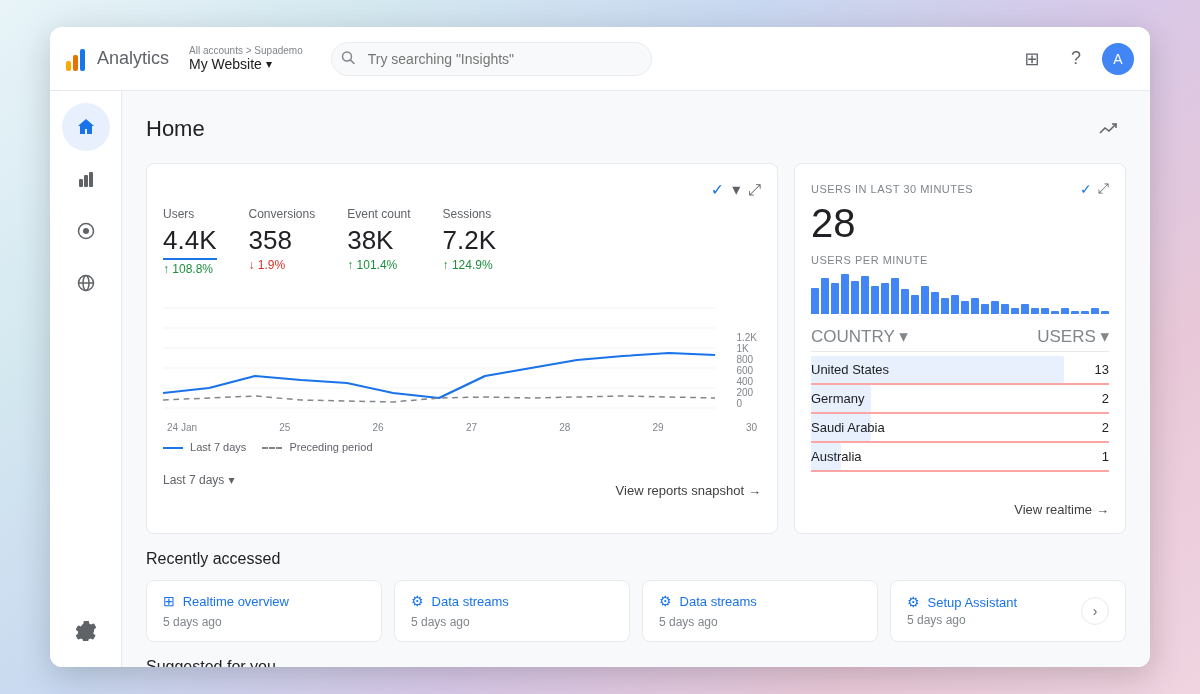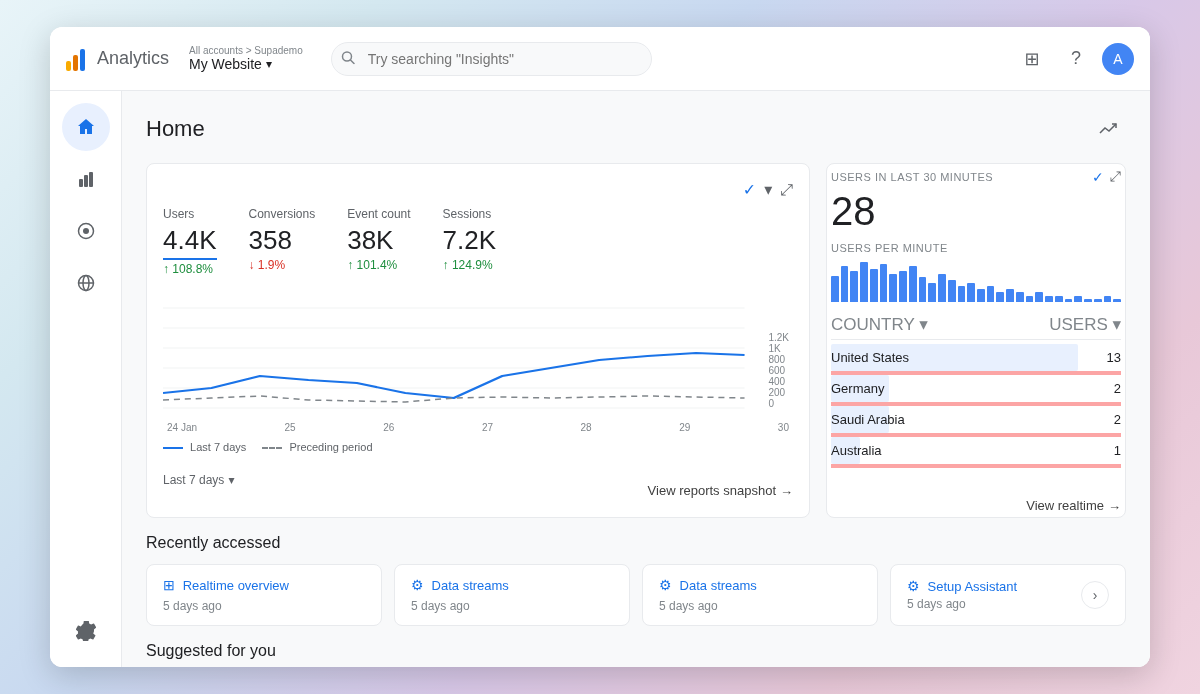--- a/index.html
+++ b/index.html
@@ -300,22 +300,22 @@
       align-items: center;
       gap: 4px;
       text-decoration: none;
       margin-top: 22px;
     }
     
     .realtime-card {
       background: #fff;
       border-radius: 8px;
       border: 1px solid #e8eaed;
-      padding: 4px;
-      width: 300px;
+      padding: 16px;
+      width: 332px;
       flex-shrink: 0;
     }
     .rt-card-header {
       display: flex;
       justify-content: space-between;
       align-items: center;
       margin-bottom: 4px;
     }
     .rt-label {
       font-size: 11px;
@@ -359,21 +359,21 @@
       border-bottom: 1px solid #e8eaed;
       margin-bottom: 4px;
     }
     .country-row {
       display: flex;
       justify-content: space-between;
       align-items: center;
       font-size: 13px;
       color: #202124;
       padding: 6px 0;
-      border-bottom: 4px solid #fca5a5;
+      border-bottom: 2px solid #fca5a5;
       position: relative;
       text-align: right;
     }
     .country-bar-bg {
       position: absolute;
       left: 0;
       top: 0;
       bottom: 0;
       background: #e8f0fe;
       z-index: 0;

